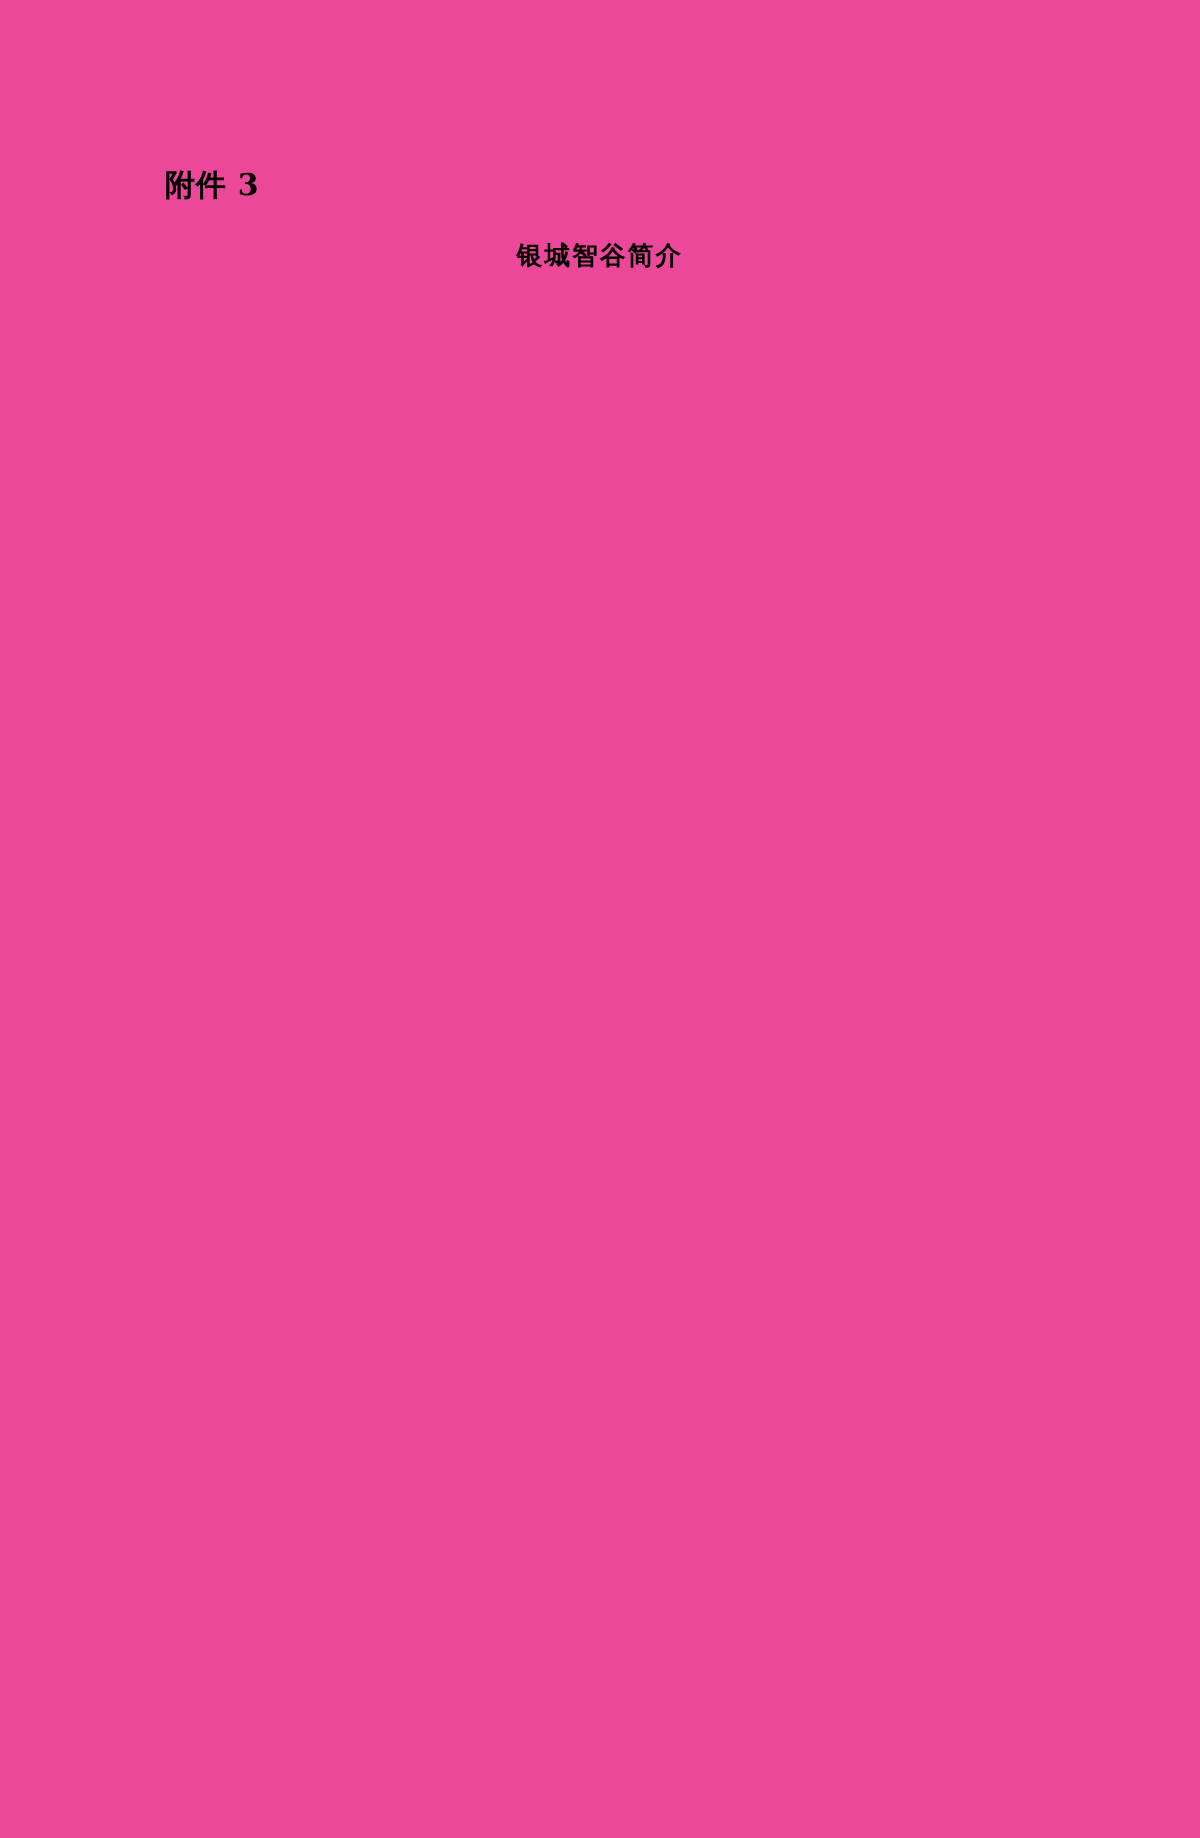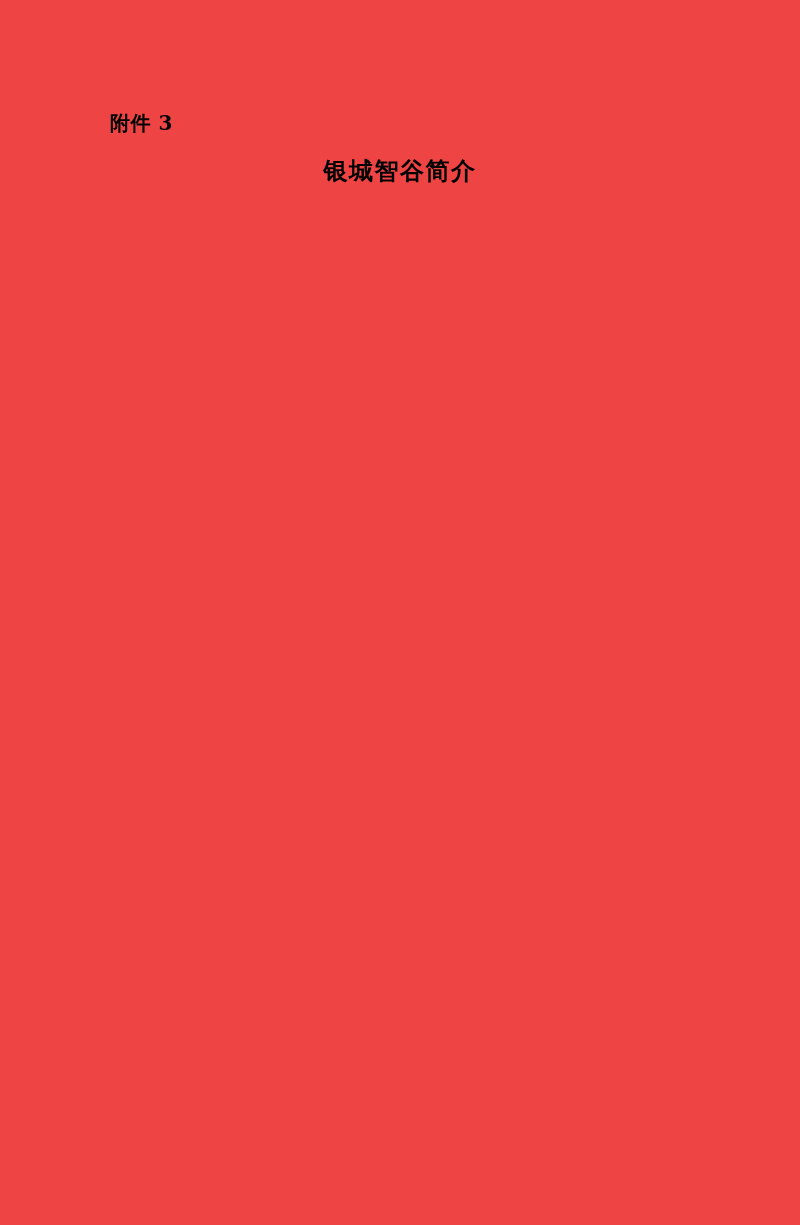--- a/index.html
+++ b/index.html
@@ -11,39 +11,39 @@
     height: 1225px;
     background: #ffffff;
     font-family: "DejaVu Serif", "Liberation Serif", serif;
     color: #000000;
     overflow: hidden;
   }
   .page {
     position: relative;
     width: 800px;
     height: 1225px;
-    background: #ef4444;
+    background: #ec4899;
     box-sizing: border-box;
   }
   .content {
     position: absolute;
     left: 110px;
     top: 108px;
     width: 580px;
   }
   .attachment-label {
     font-size: 20px;
     font-weight: 700;
     letter-spacing: 0.5px;
     line-height: 30px;
     margin: 0 0 16px 0;
     font-family: "DejaVu Serif", "Liberation Serif", serif;
   }
   .doc-title {
-    font-size: 24px;
+    font-size: 17px;
     font-weight: 700;
     text-align: center;
     letter-spacing: 1.5px;
     line-height: 34px;
     margin: 0 0 14px 0;
     font-family: "DejaVu Serif", "Liberation Serif", serif;
   }
   .body-paragraph {
     font-size: 21px;
     line-height: 42px;

